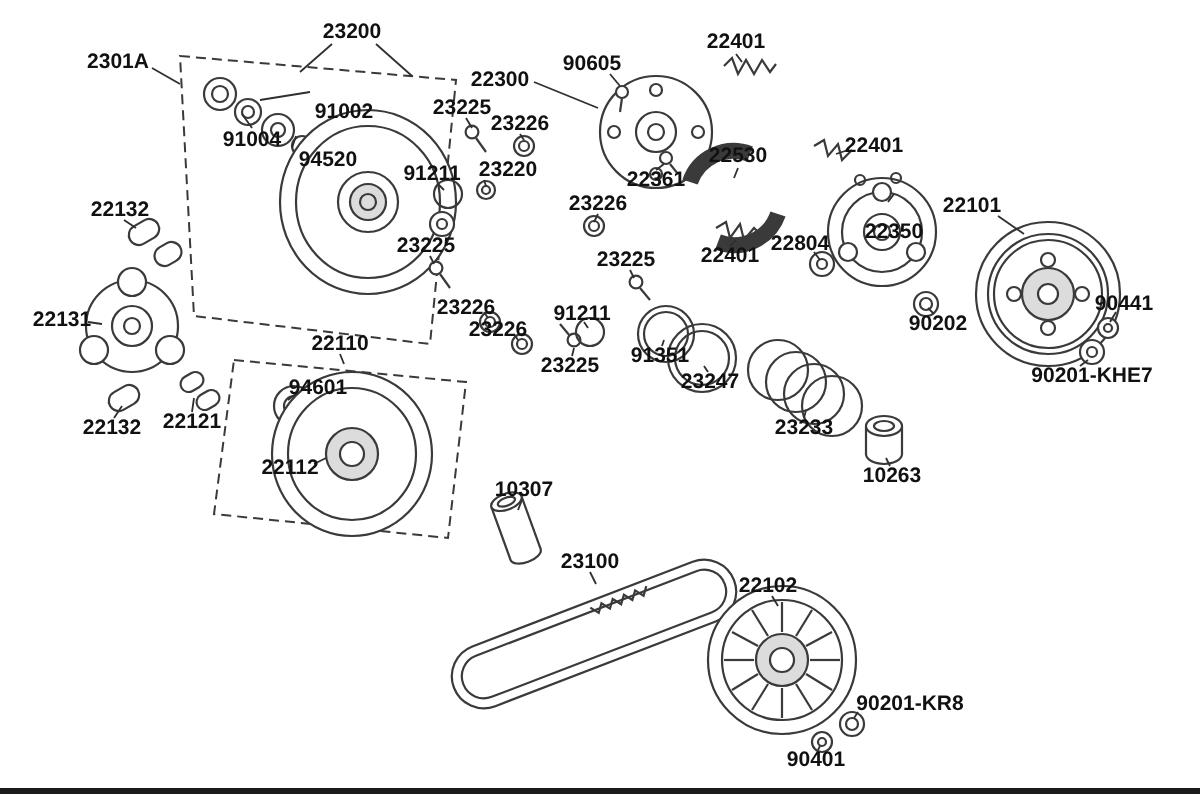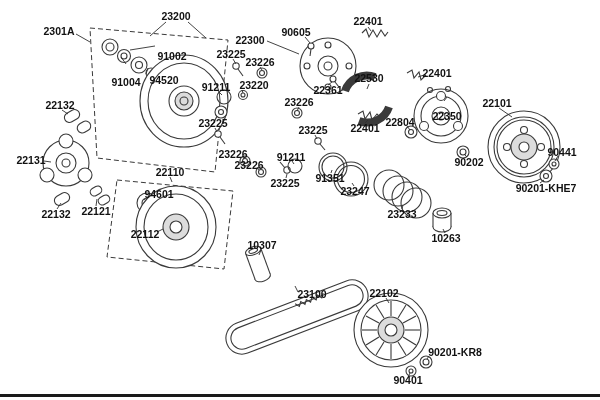--- a/index.html
+++ b/index.html
@@ -259,56 +259,56 @@
       <line x1="295" y1="286" x2="298" y2="292"></line>
       <line x1="386" y1="298" x2="389" y2="303"></line>
       <line x1="429" y1="356" x2="427" y2="359"></line>
       <line x1="409" y1="375" x2="410" y2="373"></line>
     </svg>
 
   <div id="labels">
       <span class="lbl" style="left: 59px; top: 31px;">2301A</span>
       <span class="lbl" style="left: 176px; top: 16px;">23200</span>
       <span class="lbl" style="left: 172px; top: 44px; margin-top: 12px;">91002</span>
-      <span class="lbl" style="left: 126px; top: 70px; margin-top: 12px;">91004</span>
+      <span class="lbl" style="left: 126px; top: 70px;">91004</span>
       <span class="lbl" style="left: 146px; top: 80px; margin-left: 18px;">94520</span>
       <span class="lbl" style="left: 231px; top: 54px;">23225</span>
       <span class="lbl" style="left: 250px; top: 40px;">22300</span>
       <span class="lbl" style="left: 296px; top: 32px;">90605</span>
       <span class="lbl" style="left: 368px; top: 21px;">22401</span>
       <span class="lbl" style="left: 260px; top: 62px;">23226</span>
       <span class="lbl" style="left: 216px; top: 87px;">91211</span>
       <span class="lbl" style="left: 242px; top: 85px; padding-left: 24px;">23220</span>
       <span class="lbl" style="left: 328px; top: 90px;">22361</span>
       <span class="lbl" style="left: 369px; top: 78px;">22530</span>
       <span class="lbl" style="left: 437px; top: 73px;">22401</span>
       <span class="lbl" style="left: 447px; top: 92px; margin-top: 24px;">22350</span>
       <span class="lbl" style="left: 299px; top: 102px;">23226</span>
       <span class="lbl" style="left: 313px; top: 130px;">23225</span>
       <span class="lbl" style="left: 400px; top: 122px;">22804</span>
       <span class="lbl" style="left: 365px; top: 128px;">22401</span>
-      <span class="lbl" style="left: 497px; top: 103px; text-align: right;">22101</span>
+      <span class="lbl" style="left: 486px; top: 103px; text-align: right;">22101</span>
       <span class="lbl" style="left: 60px; top: 105px;">22132</span>
       <span class="lbl" style="left: 213px; top: 123px;">23225</span>
       <span class="lbl" style="left: 31px; top: 160px;">22131</span>
       <span class="lbl" style="left: 233px; top: 154px;">23226</span>
       <span class="lbl" style="left: 249px; top: 165px;">23226</span>
       <span class="lbl" style="left: 291px; top: 157px;">91211</span>
       <span class="lbl" style="left: 469px; top: 162px;">90202</span>
       <span class="lbl" style="left: 562px; top: 152px;">90441</span>
       <span class="lbl" style="left: 546px; top: 188px; text-align: right;">90201-KHE7</span>
       <span class="lbl" style="left: 330px; top: 178px;">91351</span>
       <span class="lbl" style="left: 355px; top: 191px;">23247</span>
       <span class="lbl" style="left: 285px; top: 183px;">23225</span>
       <span class="lbl" style="left: 170px; top: 172px;">22110</span>
       <span class="lbl" style="left: 159px; top: 194px;">94601</span>
       <span class="lbl" style="left: 56px; top: 214px;">22132</span>
       <span class="lbl" style="left: 96px; top: 211px;">22121</span>
       <span class="lbl" style="left: 145px; top: 234px;">22112</span>
       <span class="lbl" style="left: 402px; top: 214px;">23233</span>
       <span class="lbl" style="left: 446px; top: 238px;">10263</span>
       <span class="lbl" style="left: 262px; top: 245px;">10307</span>
-      <span class="lbl" style="left: 312px; top: 281px; margin-top: 13px;">23100</span>
+      <span class="lbl" style="left: 295px; top: 281px;">23100</span>
       <span class="lbl" style="left: 384px; top: 293px;">22102</span>
       <span class="lbl" style="left: 443px; top: 352px; margin-left: 12px;">90201-KR8</span>
       <span class="lbl" style="left: 408px; top: 380px;">90401</span>
     </div>
 </div>
 
 </body></html>

